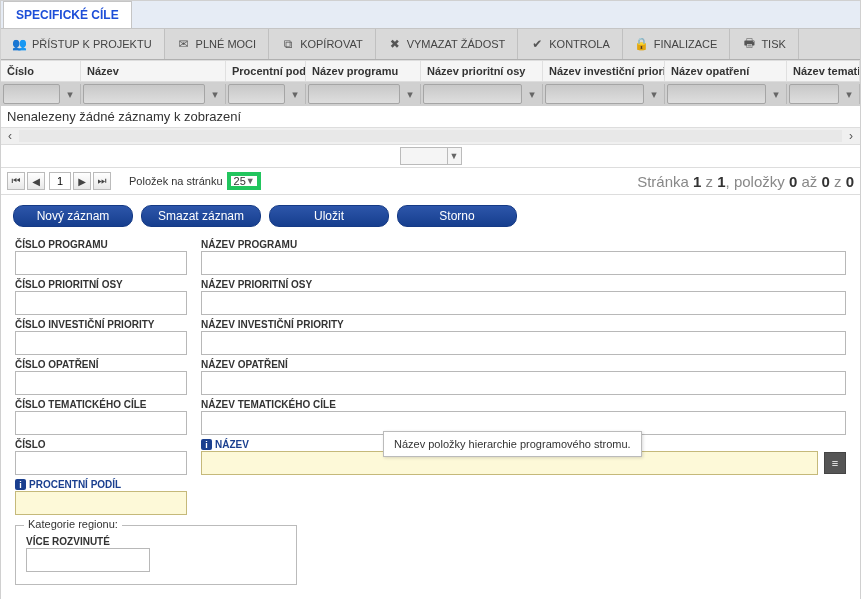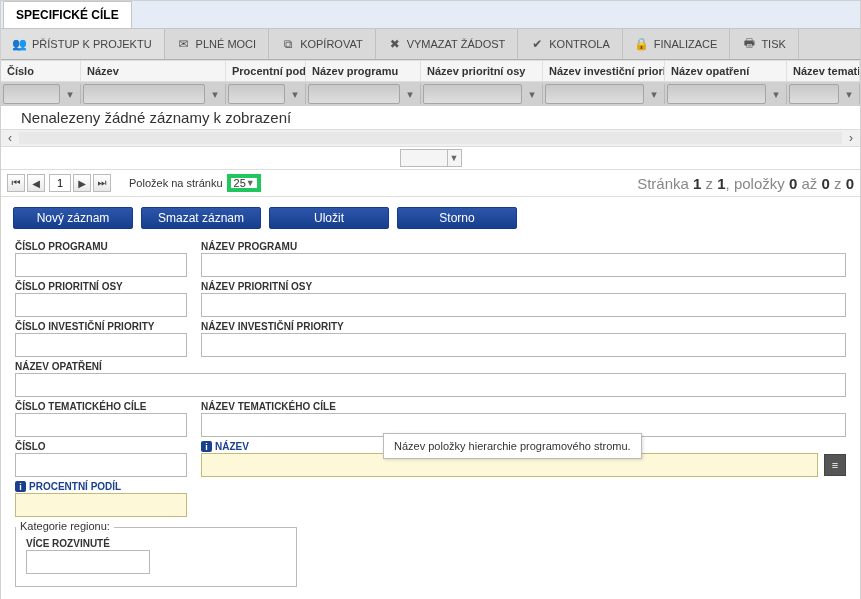--- a/index.html
+++ b/index.html
@@ -1,59 +1,59 @@
 <!DOCTYPE html>
 <html><head>
 <meta charset="utf-8">
 <style>
   *{margin:0;padding:0;box-sizing:border-box;font-family:Arial,Helvetica,sans-serif}
   body{background:#fff;font-size:11px;color:#333;width:861px}
   .wrap{border:1px solid #d0d0d0}
   .bluebar{background:#e6ecf5;border-bottom:1px solid #c5c5c5;padding:0 2px}
-  .tab{display:inline-block;background:#fff;border:1px solid #c5c5c5;border-bottom:none;padding:6px 12px;color:#000000;font-weight:bold;font-size:12px}
+  .tab{display:inline-block;background:#fff;border:1px solid #c5c5c5;border-bottom:none;padding:6px 12px;color:#1d4ed8;font-weight:bold;font-size:12px}
   .toolbar{background:#d9d9d9;border-bottom:1px solid #b0b0b0;display:flex;align-items:center}
   .tbtn{display:flex;align-items:center;gap:5px;padding:8px 12px;border-right:1px solid #c0c0c0;color:#444;font-size:11px;cursor:pointer}
   .tbtn:first-child{background:#e0e0e0}
   .ticon{width:14px;height:14px;display:inline-flex;align-items:center;justify-content:center;font-size:12px;color:#555}
   .inner{background:#fff;padding:0}
   .gridhead{display:flex;background:#f5f5f5;border-top:1px solid #ddd;border-bottom:1px solid #ddd}
   .gh{padding:4px 6px;font-size:11px;font-weight:bold;color:#333;border-right:1px solid #e0e0e0;white-space:nowrap;overflow:hidden}
   .filterrow{display:flex;background:#d0d0d0;padding:2px 0}
   .fcell{display:flex;align-items:center;padding:0 2px;border-right:1px solid #b8b8b8}
   .finput{flex:1;height:20px;border:1px solid #a5a5a5;background:linear-gradient(#c8c8c8,#dedede);border-radius:2px;min-width:20px}
   .fbtn{width:16px;height:18px;margin-left:2px;color:#666;display:flex;align-items:center;justify-content:center;font-size:11px;cursor:pointer}
-  .norec{padding:3px 20px;font-size:15px;color:#333;background:#fff}
+  .norec{padding:3px 6px;font-size:13px;color:#333;background:#fff}
   .scrollbar{display:flex;align-items:center;background:#f0f0f0;border-top:1px solid #ddd;border-bottom:1px solid #ddd;height:18px}
   .sarrow{width:18px;height:16px;display:flex;align-items:center;justify-content:center;color:#555;cursor:pointer;font-size:12px}
   .strack{flex:1;height:12px;background:#e8e8e8}
   .ddrow{display:flex;justify-content:center;padding:2px 0;background:#fff;border-bottom:1px solid #ddd}
   .dd{width:62px;height:18px;border:1px solid #bbb;background:#f5f5f5;display:flex}
   .ddarr{width:14px;border-left:1px solid #bbb;display:flex;align-items:center;justify-content:center;font-size:9px;color:#666}
   .pager{display:flex;align-items:center;padding:4px 6px;background:#fff;border-bottom:1px solid #ddd}
   .pgbtn{width:18px;height:18px;border:1px solid #bbb;background:linear-gradient(#fff,#e8e8e8);display:flex;align-items:center;justify-content:center;font-size:10px;color:#444;margin-right:2px;cursor:pointer}
   .pgnum{width:22px;height:18px;border:1px solid #bbb;background:#fff;text-align:center;font-size:11px;margin:0 2px}
   .pgsel{width:34px;height:18px;border:4px solid #22c55e;background:#fff;font-size:11px;display:flex;align-items:center;padding:0 3px;margin-left:4px}
   .pgsel .ar{margin-left:auto;font-size:9px;color:#666}
   .pginfo{margin-left:auto;color:#888;font-size:15px}
   .pginfo b{color:#333;font-weight:bold}
   .actions{display:flex;gap:8px;padding:10px 12px}
-  .abtn{width:120px;height:22px;background:linear-gradient(#2d56aa,#163e8e);color:#fff;border:1px solid #153a85;border-radius:2px;font-size:12px;display:flex;align-items:center;justify-content:center;cursor:pointer}
+  .abtn{width:120px;height:22px;background:linear-gradient(#2d56aa,#163e8e);color:#fff;border:1px solid #153a85;border-radius:10px;font-size:12px;display:flex;align-items:center;justify-content:center;cursor:pointer}
   .form{padding:2px 14px 14px 14px}
   .frow{display:flex;gap:14px;margin-bottom:4px}
   .fcol-s{width:172px}
   .fcol-l{flex:1}
   .flabel{font-size:10px;font-weight:bold;color:#333;margin-bottom:1px;display:flex;align-items:center;gap:3px}
   .flabel.req{color:#1a3f8f}
   .info-i{width:11px;height:11px;background:#1a3f8f;color:#fff;border-radius:2px;font-size:9px;display:inline-flex;align-items:center;justify-content:center;font-weight:bold}
   .tinput{width:100%;height:24px;border:1px solid #b8b8b8;background:#fff;padding:0 4px;font-size:12px}
   .tinput.yel{background:#fdf9d8;border-color:#c5b97a}
   .namerow{display:flex;align-items:flex-end;gap:6px}
   .pickbtn{width:22px;height:22px;background:#555;border:1px solid #444;display:flex;align-items:center;justify-content:center;color:#fff;font-size:11px;cursor:pointer;margin-bottom:1px}
   .fieldset{border:1px solid #bbb;padding:10px 10px 12px 10px;margin-top:10px;width:282px;position:relative}
-  .legend{position:absolute;top:-8px;left:0;background:#fff;padding:0 4px;font-size:11px;color:#333}
+  .legend{position:absolute;top:-8px;left:8px;background:#fff;padding:0 4px;font-size:11px;color:#333}
   .tooltip{position:absolute;background:#fff;border:1px solid #bbb;padding:6px 10px;font-size:11px;color:#333;box-shadow:1px 1px 3px rgba(0,0,0,.15);white-space:nowrap;z-index:10}
 </style>
 </head>
 <body>
 
 <div class="wrap">
   <div class="bluebar">
     <div class="tab">SPECIFICKÉ CÍLE</div>
   </div>
 
@@ -175,20 +175,21 @@
       </div>
       <div class="frow">
         <div class="fcol-s"><div class="flabel">ČÍSLO PRIORITNÍ OSY</div><input class="tinput" style=""></div>
         <div class="fcol-l"><div class="flabel">NÁZEV PRIORITNÍ OSY</div><input class="tinput" style=""></div>
       </div>
       <div class="frow">
         <div class="fcol-s"><div class="flabel">ČÍSLO INVESTIČNÍ PRIORITY</div><input class="tinput" style=""></div>
         <div class="fcol-l"><div class="flabel">NÁZEV INVESTIČNÍ PRIORITY</div><input class="tinput" style=""></div>
       </div>
       <div class="frow">
+        <div class="fcol-s"><div class="flabel">ČÍSLO OPATŘENÍ</div><input class="tinput" style=""></div>
         <div class="fcol-l"><div class="flabel">NÁZEV OPATŘENÍ</div><input class="tinput" style=""></div>
       </div>
       <div class="frow">
         <div class="fcol-s"><div class="flabel">ČÍSLO TEMATICKÉHO CÍLE</div><input class="tinput" style=""></div>
         <div class="fcol-l"><div class="flabel">NÁZEV TEMATICKÉHO CÍLE</div><input class="tinput" style=""></div>
       </div>
 
       <div class="tooltip" style="left:382px;top:194px">Název položky hierarchie programového stromu.</div>
 
       <div class="frow">

